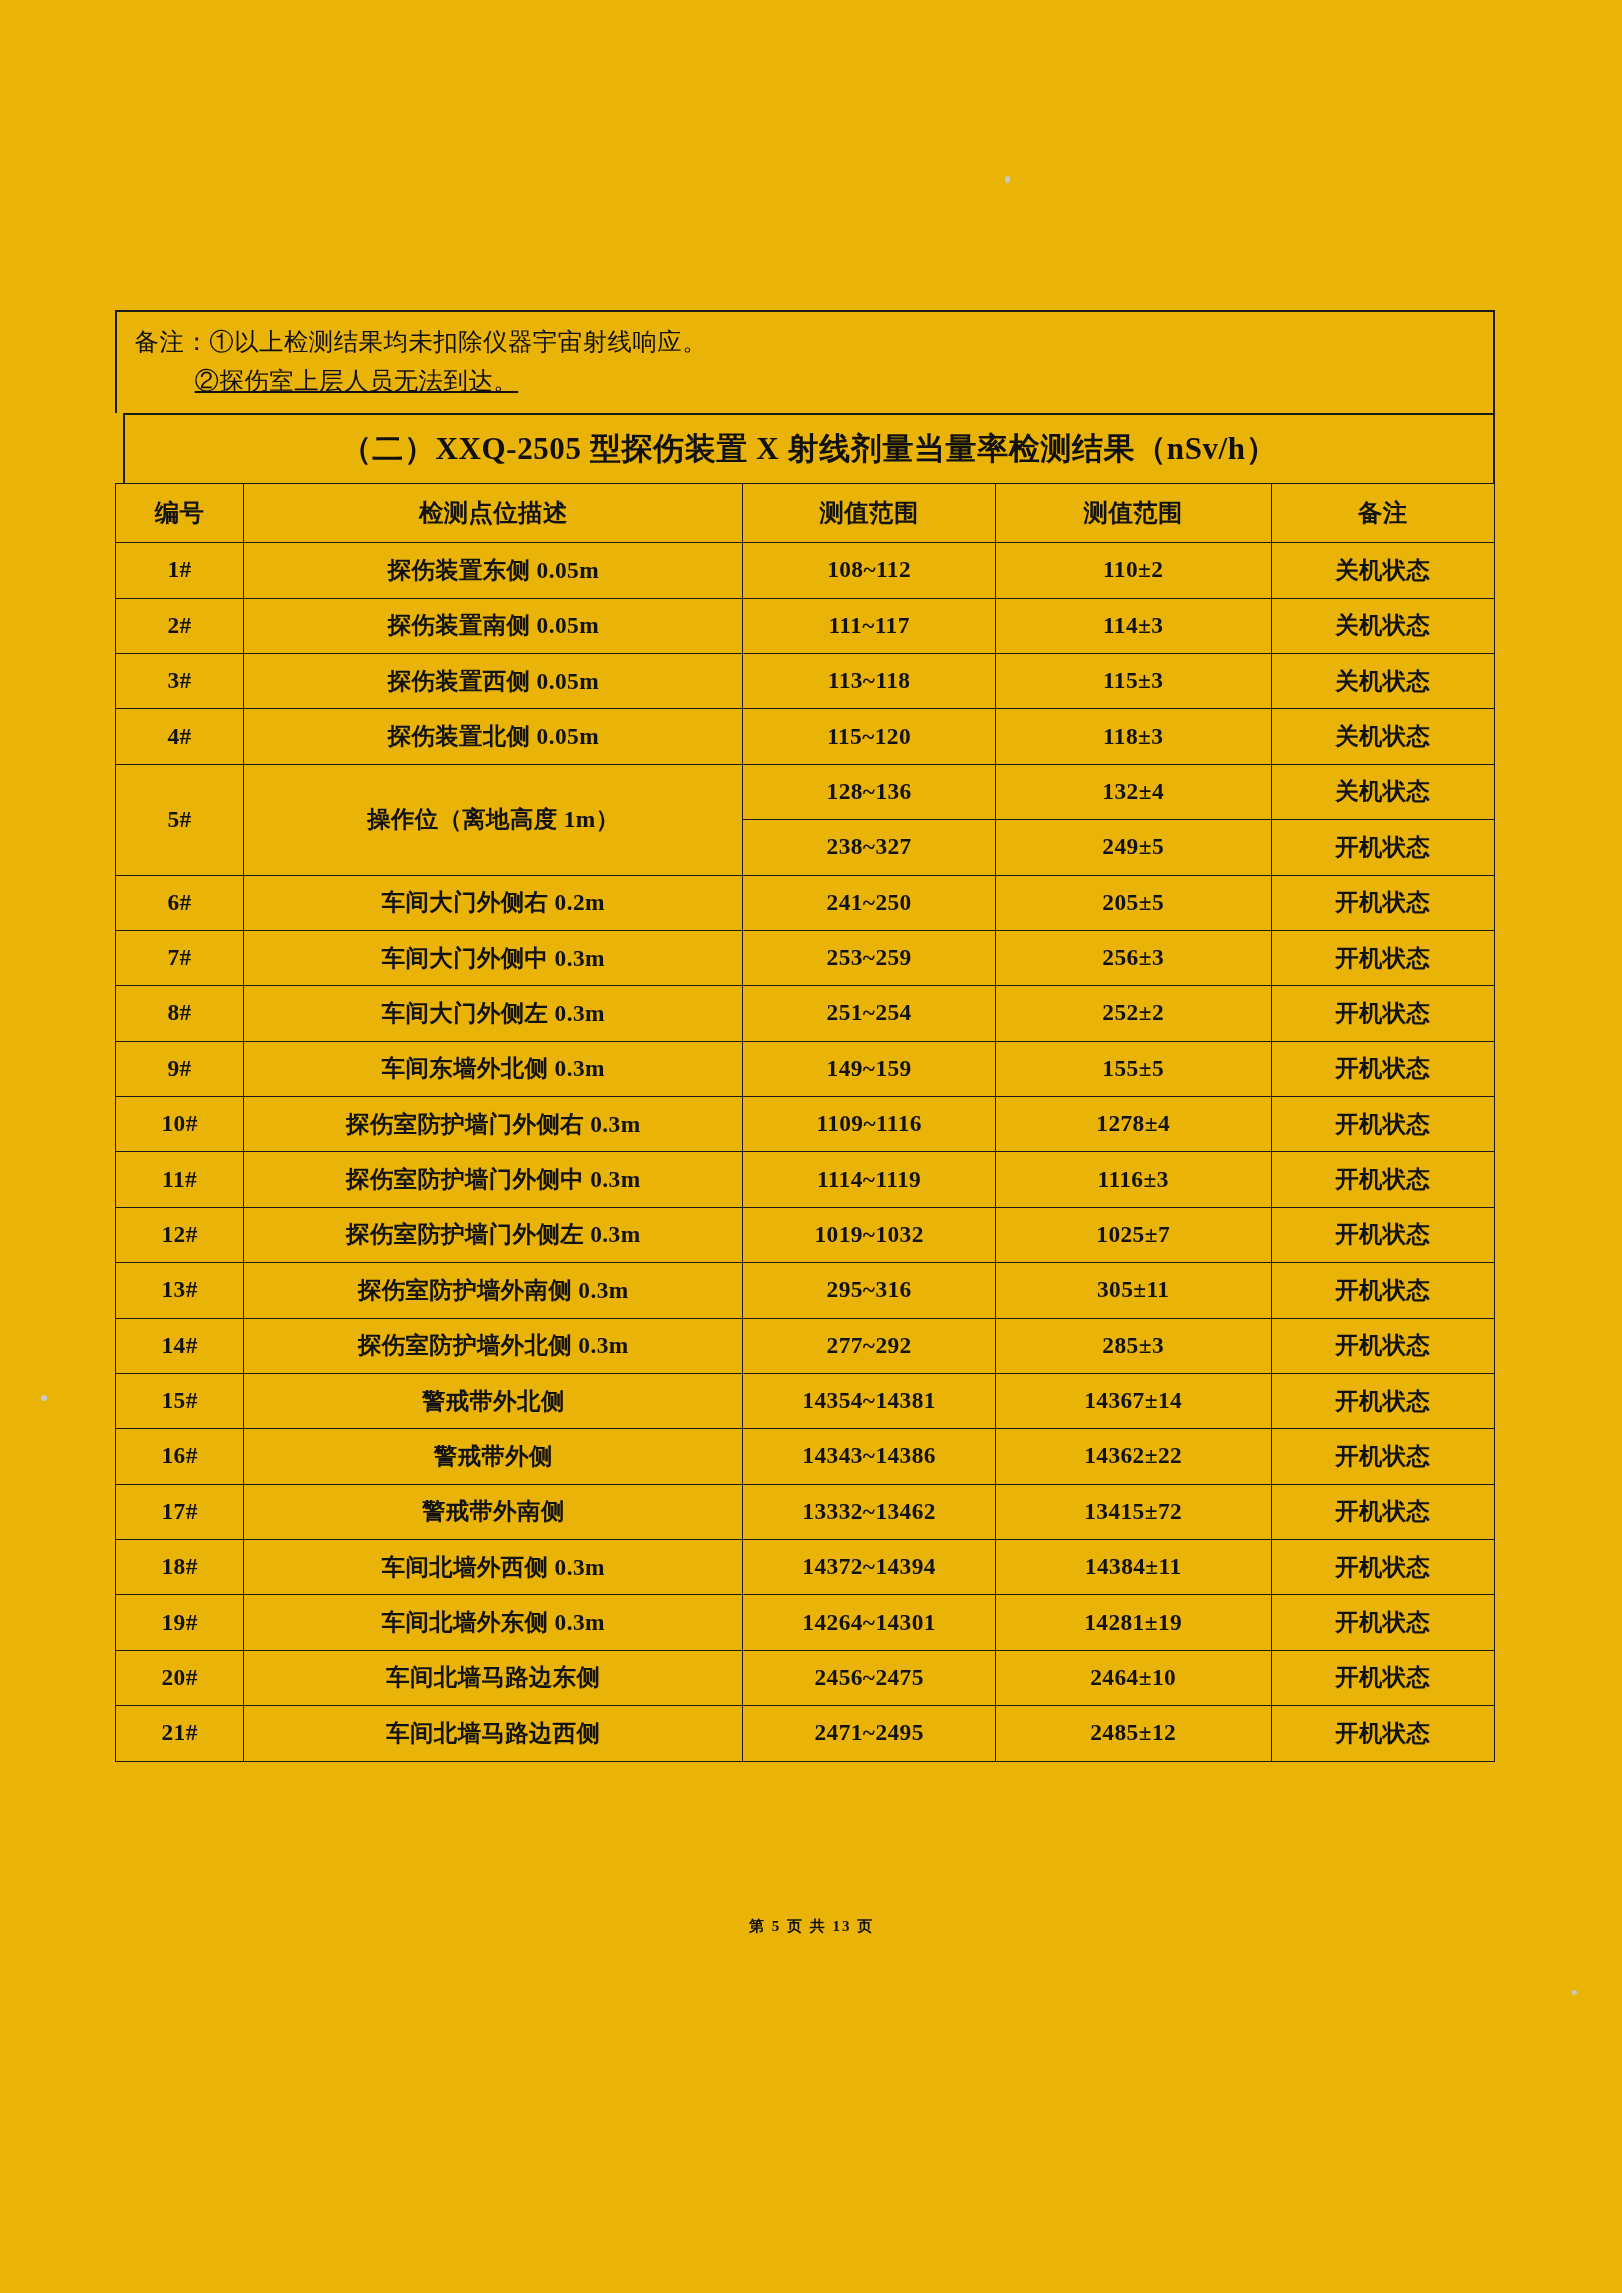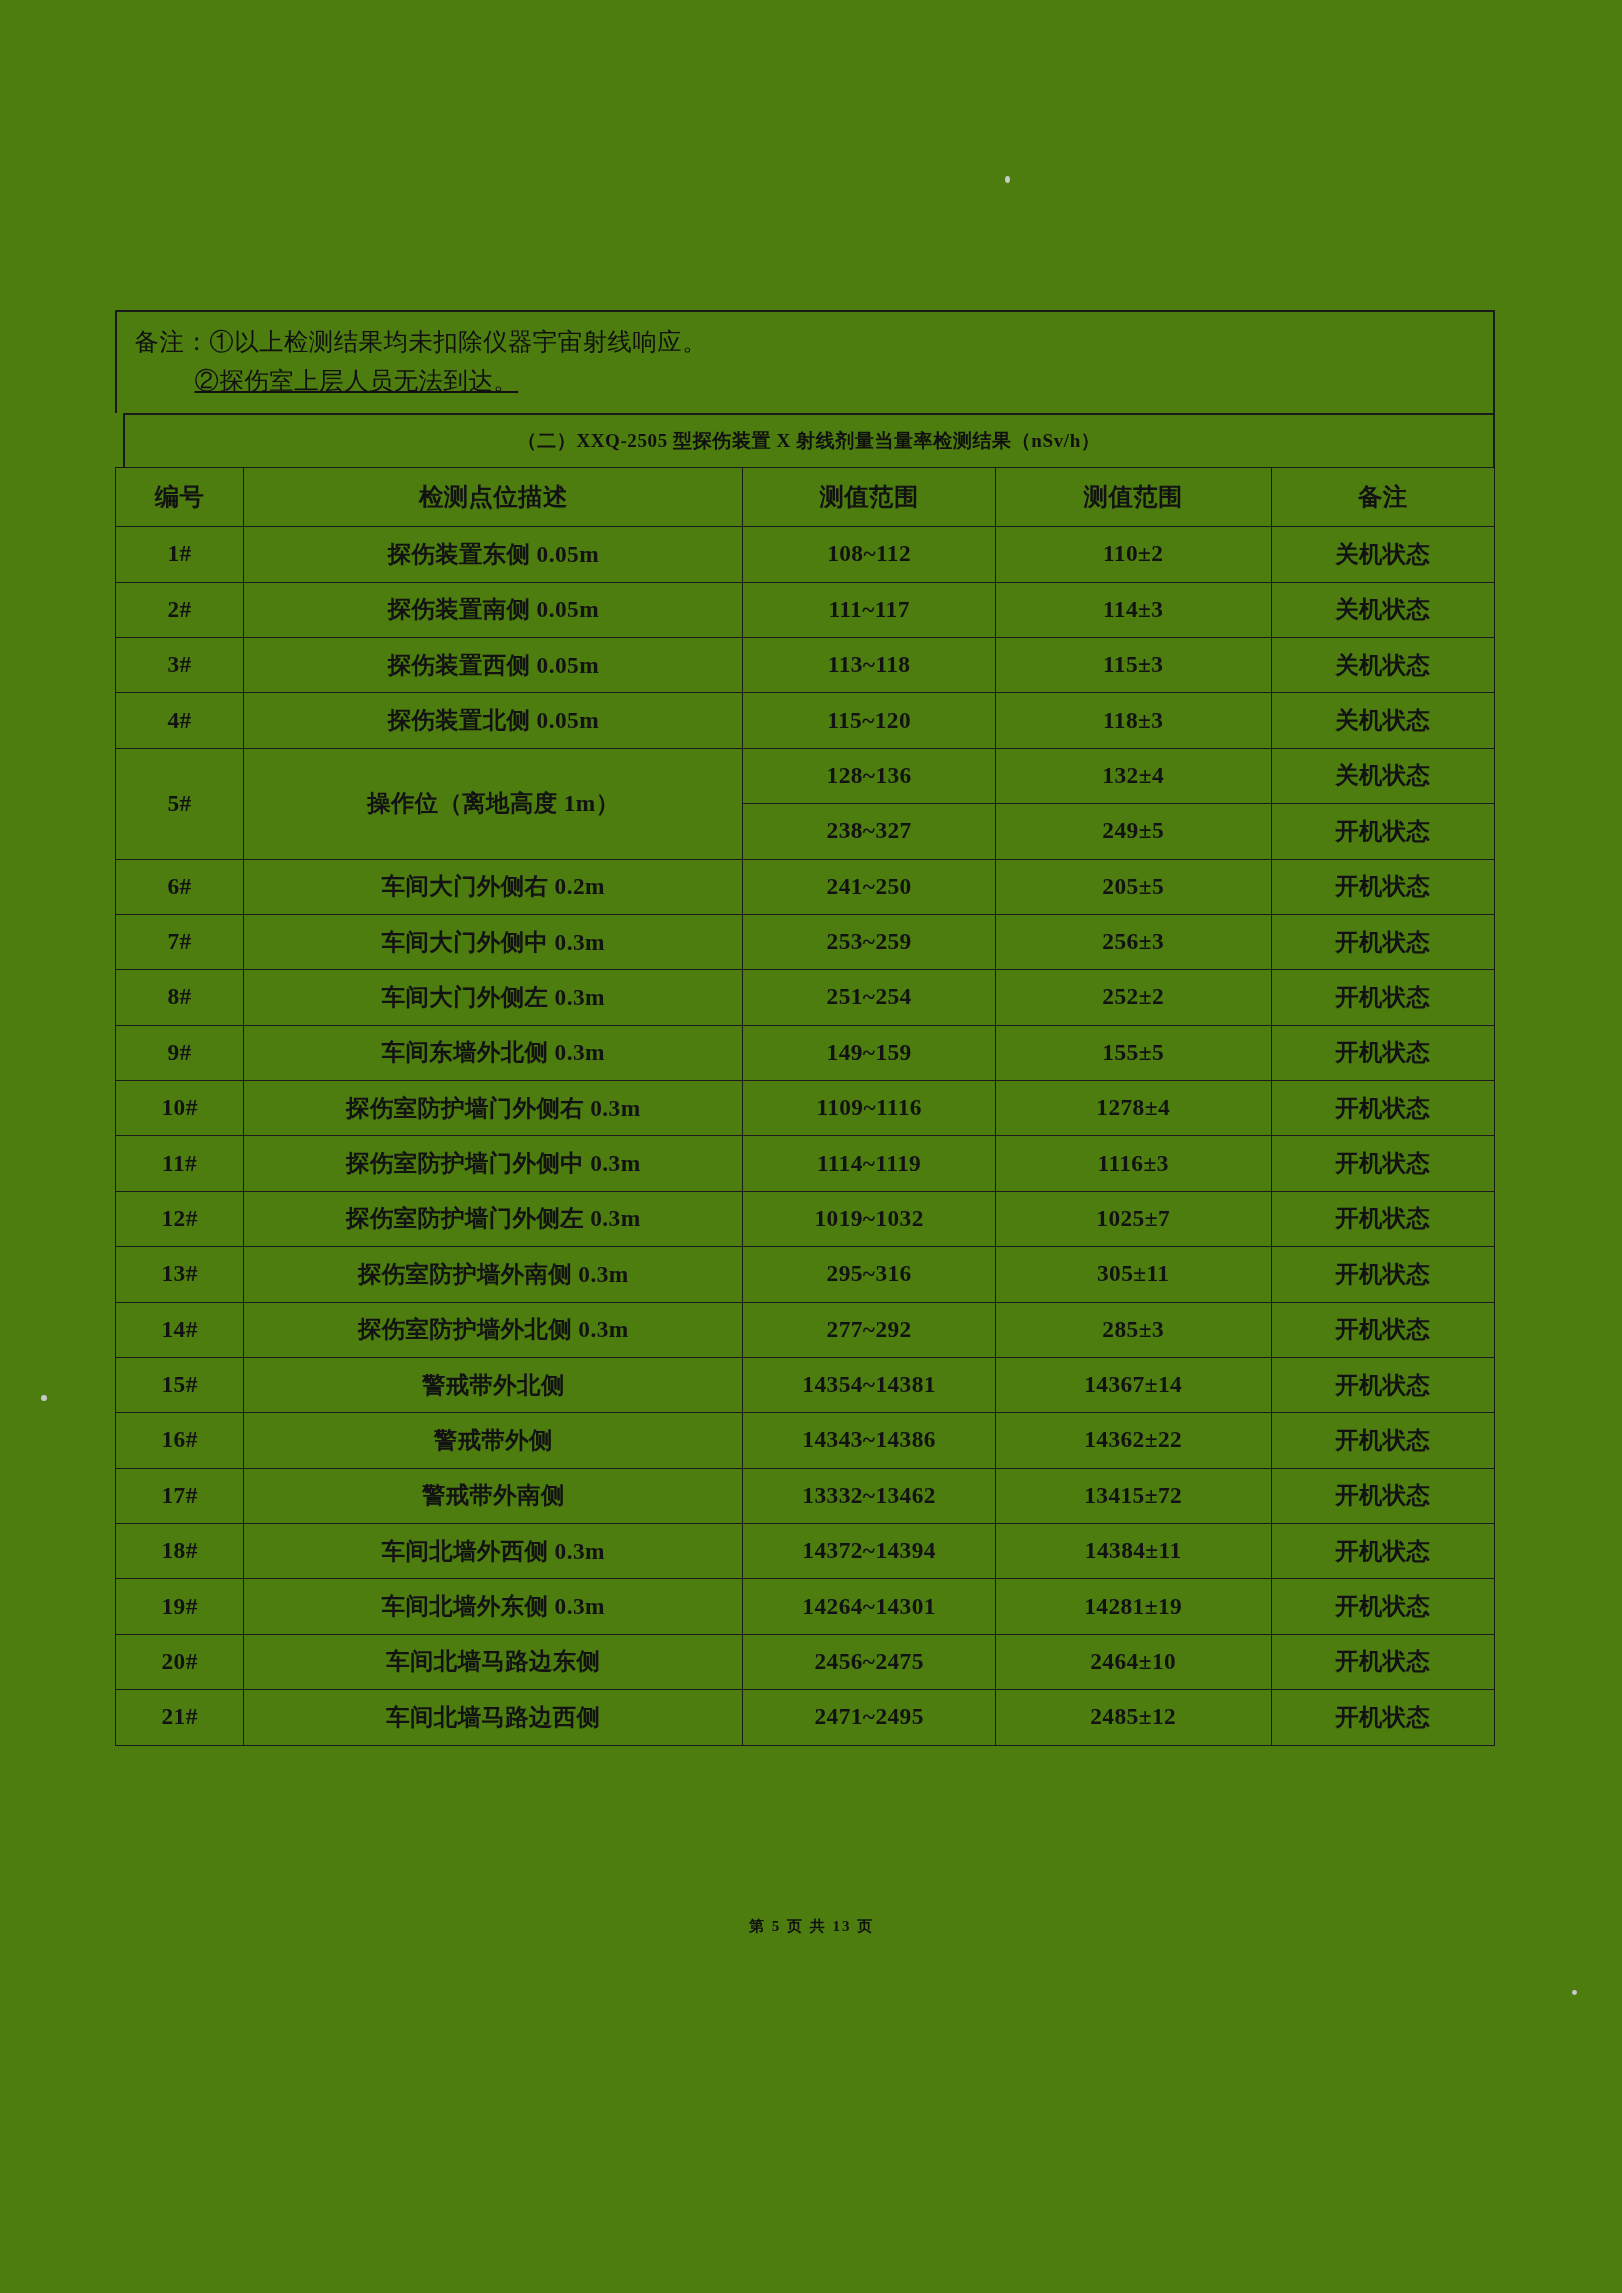--- a/index.html
+++ b/index.html
@@ -12,21 +12,21 @@
     height: 2294px;
     font-family: "Liberation Serif", "DejaVu Serif", serif;
     color: #101010;
     position: relative;
     overflow: hidden;
   }
   
   .page {
     position: absolute;
     inset: 0;
-    background: #4d7c0f;
+    background: #eab308;
   }
   .sheet {
     position: absolute;
     left: 115px;
     top: 310px;
     width: 1380px;
   }
 
   .notes {
     border: 2px solid #1a1a1a;
@@ -42,21 +42,21 @@
   .note-line.indent {
     padding-left: 60px;
     text-decoration: underline;
   }
 
   .title-row {
     border-left: 2px solid #1a1a1a;
     border-right: 2px solid #1a1a1a;
     border-top: 2px solid #1a1a1a;
     text-align: center;
-    font-size: 19px;
+    font-size: 31px;
     padding: 13.7px 0 12.7px 0;
     letter-spacing: 0.6px;
     font-weight: 600;
     margin-left: 8px;
   }
 
   table.data {
     border-collapse: collapse;
     width: 100%;
     table-layout: fixed;

